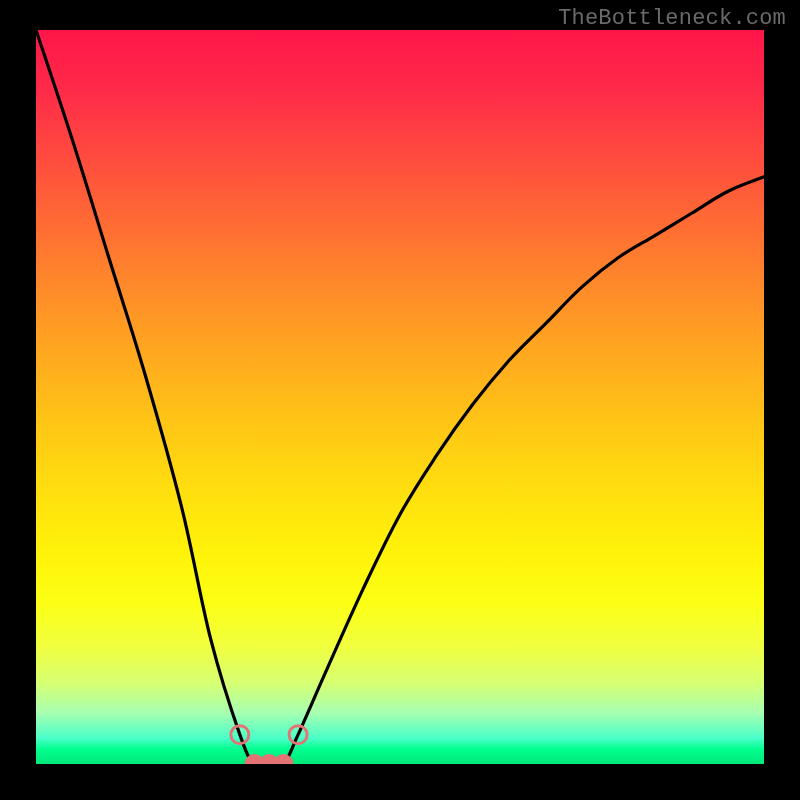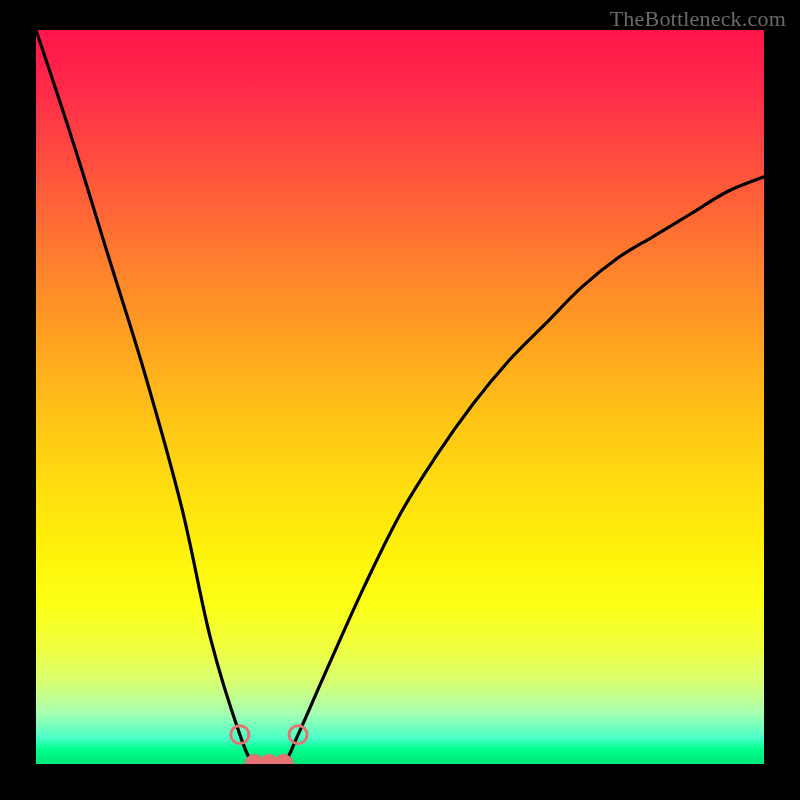--- a/index.html
+++ b/index.html
@@ -32,21 +32,21 @@
       #a7ffb0 93%,
       #4affc9 96.5%,
       #00ff8d 98%,
       #00e87a 100%
     );
   }
   .watermark {
     position: absolute;
     top: 6px;
     right: 14px;
-    font-family: Liberation Serif, serif;
+    font-family: Liberation Mono, monospace;
     font-size: 22px;
     font-weight: 500;
     color: #6a6a6a;
     letter-spacing: 0.2px;
   }
   svg.curve {
     position: absolute;
     left: 0; top: 0;
     width: 100%;
     height: 100%;

